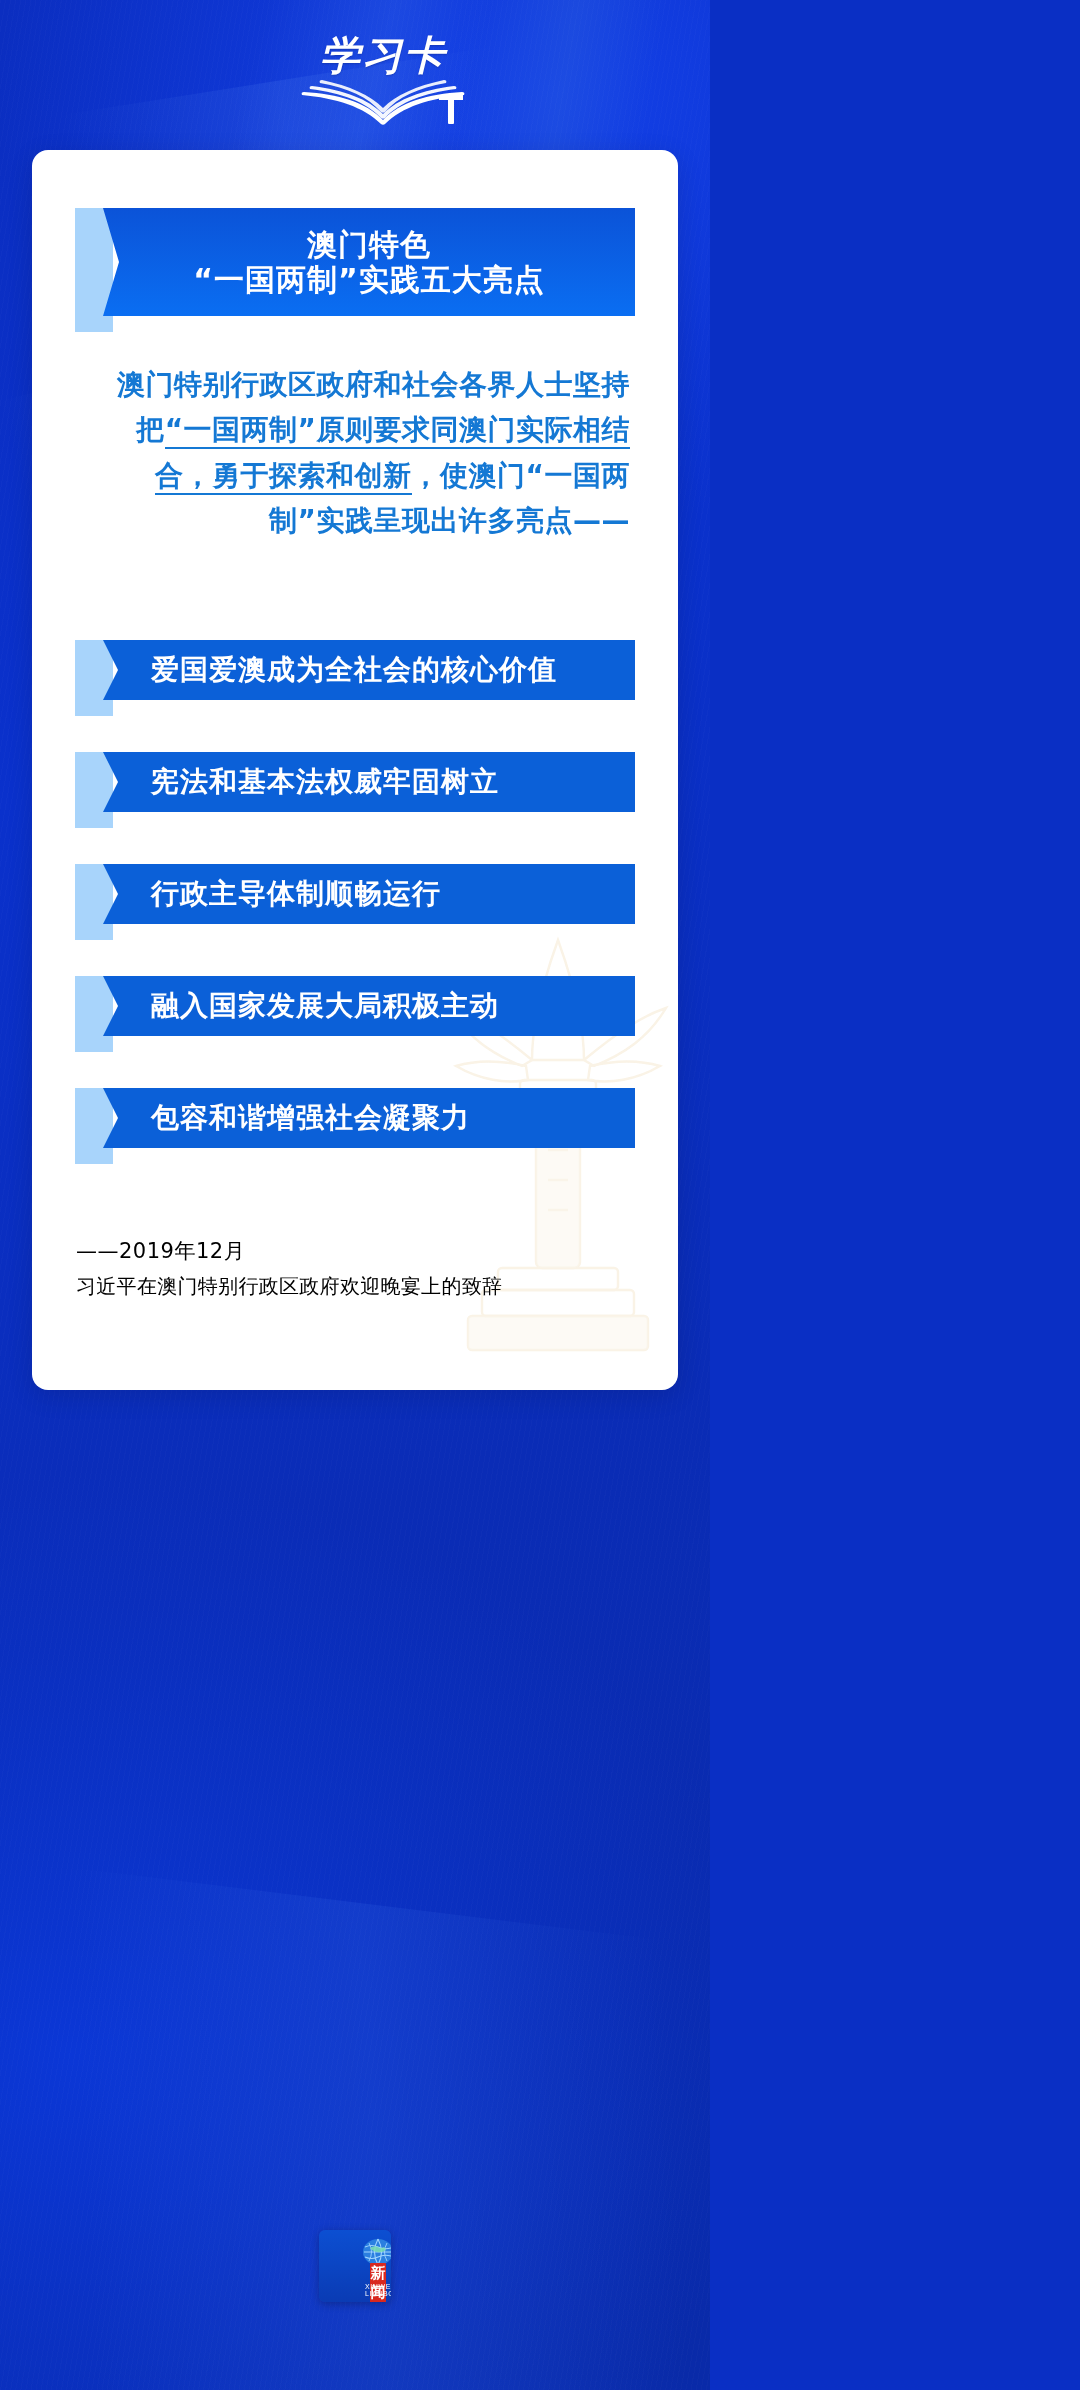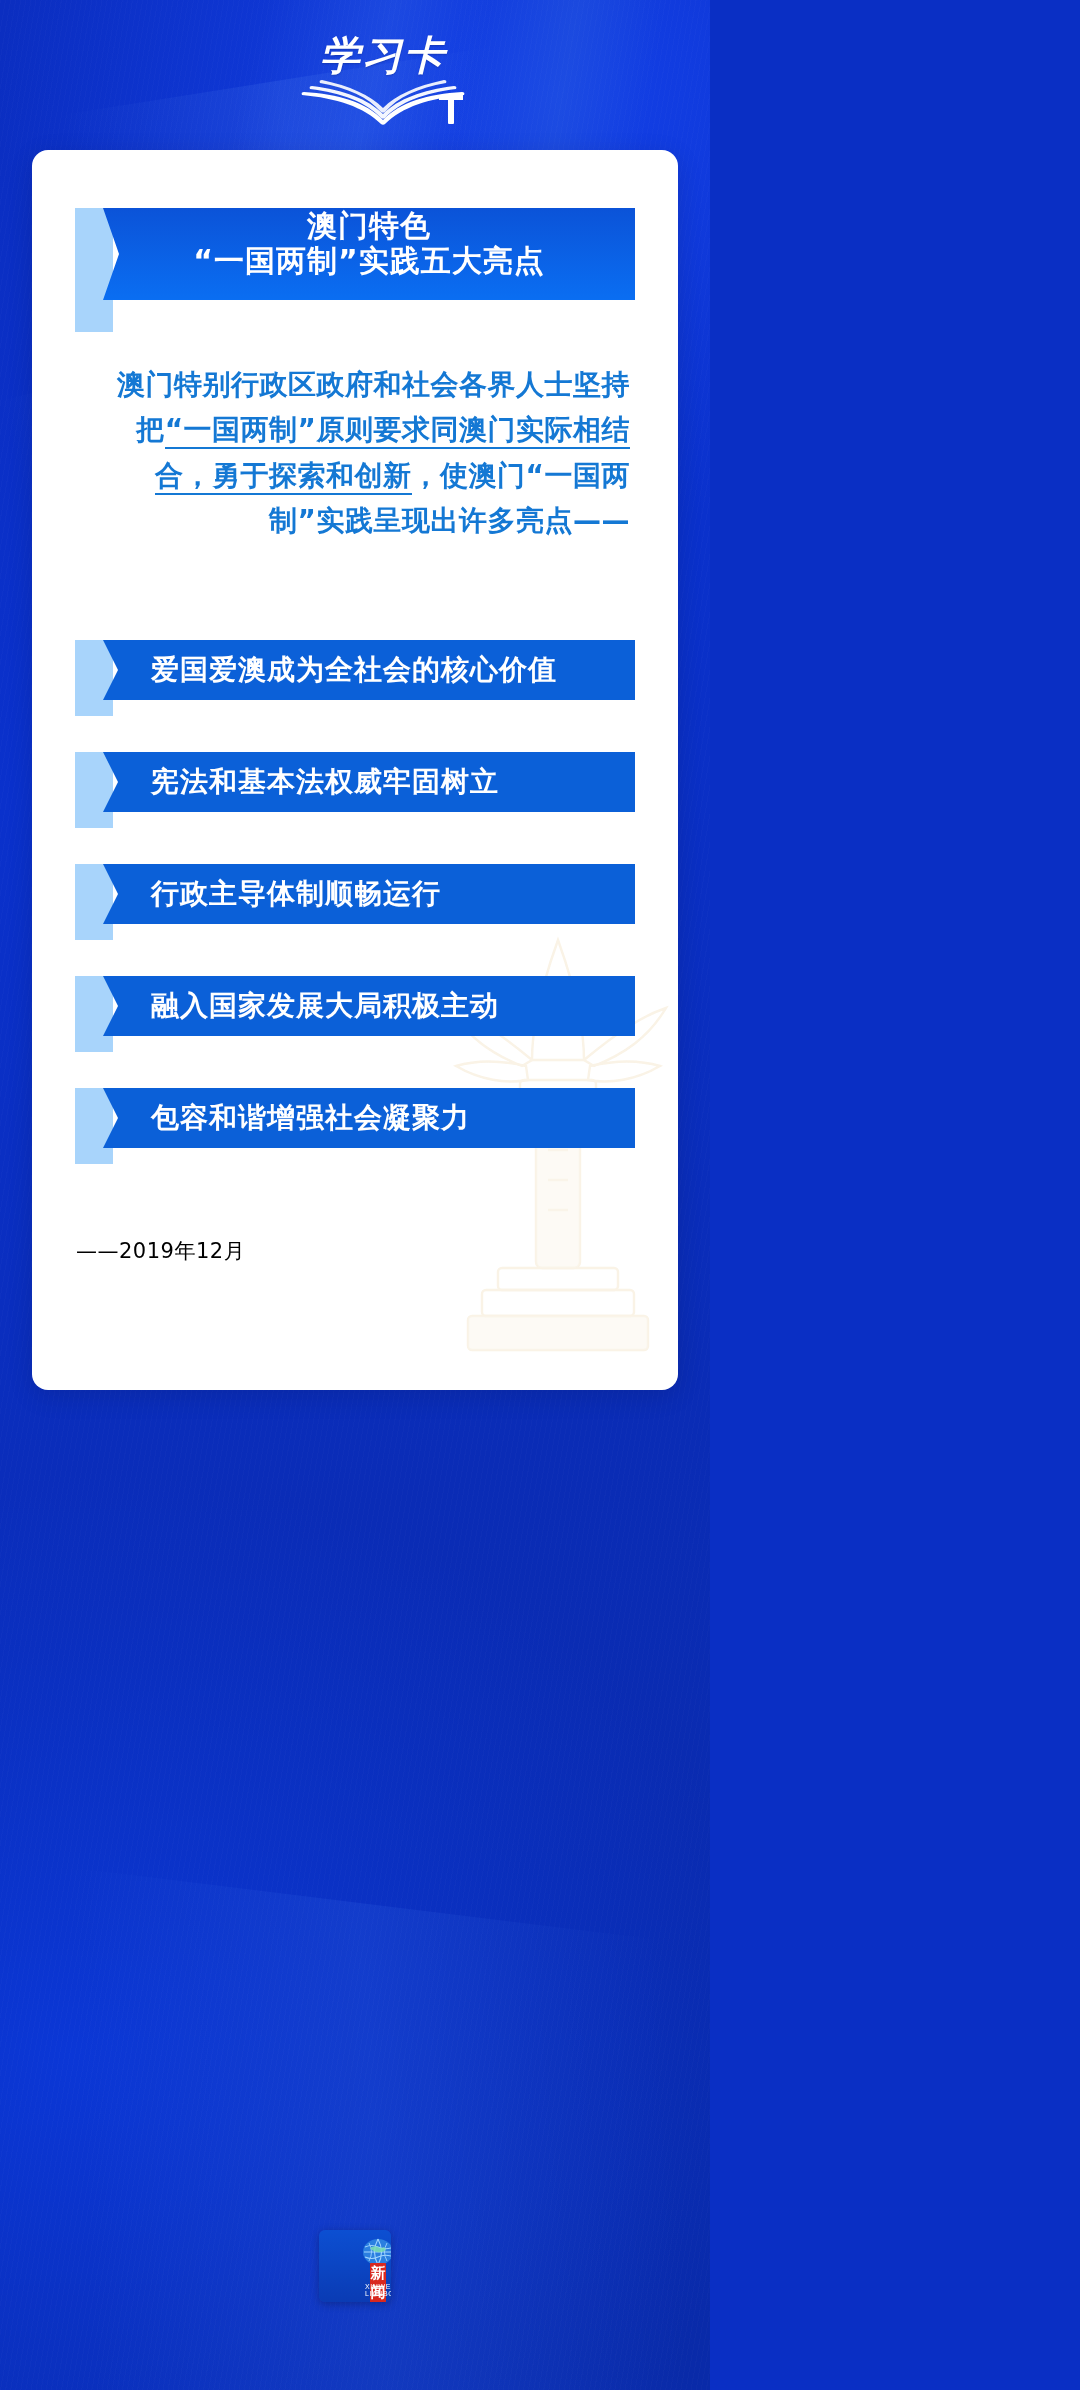--- a/index.html
+++ b/index.html
@@ -78,24 +78,24 @@
   }
 
   
   .title-banner{
     position:absolute;left:43px;top:58px;width:560px;height:124px;
   }
   .tb-tab{
     position:absolute;left:0;top:0;width:38px;height:124px;background:#a8d4fb;
   }
   .tb-main{
-    position:absolute;left:28px;top:0;width:532px;height:92px;
+    position:absolute;left:28px;top:0;width:532px;height:108px;
     background:linear-gradient(180deg,#0b53d8 0%,#0a6ef2 100%);
     clip-path:polygon(0 0, 100% 0, 100% 100%, 0 100%, 16px 50%);
-    display:flex;flex-direction:column;align-items:center;justify-content:flex-start;
+    display:flex;flex-direction:column;align-items:center;justify-content:center;
   }
   .tb-line{
     color:#fff;font-weight:700;line-height:1.18;white-space:nowrap;
     letter-spacing:1px;
     font-family:"DejaVu Sans","Liberation Sans",sans-serif;
   }
   .tb-line.l1{font-size:30px;}
   .tb-line.l2{font-size:30px;}
 
   
@@ -264,20 +264,21 @@
       <div class="point">
         <div class="pt-tab"></div>
         <div class="pt-main">
           <span class="pt-text">包容和谐增强社会凝聚力</span>
         </div>
       </div>
     </div>
 
     <div class="attrib">
       <div class="date">——2019年12月</div>
+      <div class="src">习近平在澳门特别行政区政府欢迎晚宴上的致辞</div>
     </div>
 
   </div>
 
   <div class="footer">
     <div class="badge">
       <div class="badge-inner">
         <div class="badge-globe">
           <svg width="44" height="30" viewBox="0 0 44 30" xmlns="http://www.w3.org/2000/svg">
             <ellipse cx="22" cy="15" rx="15" ry="13" fill="#2b7fe0"></ellipse>

